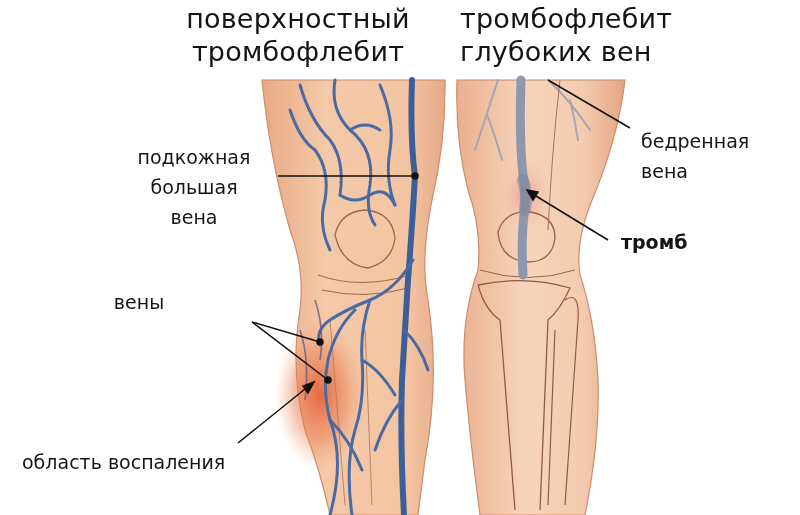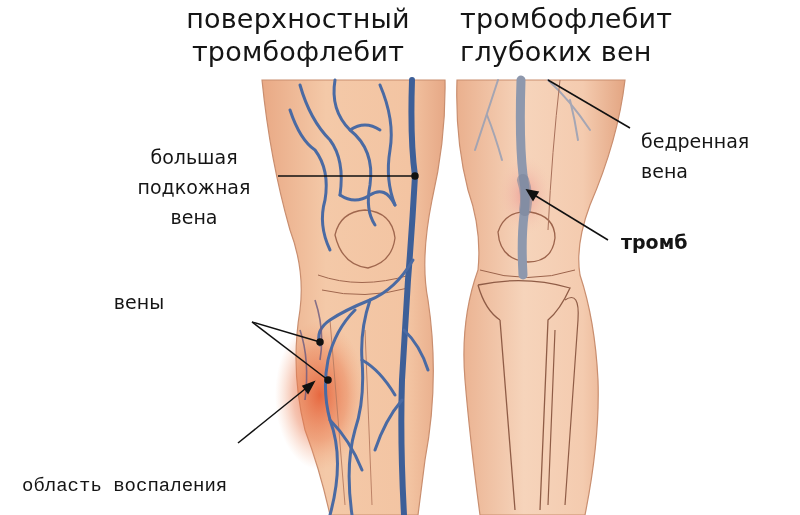--- a/index.html
+++ b/index.html
@@ -110,28 +110,28 @@
 <div class="title right" style="left:150px; top:2px; width:296px;">
   <div>поверхностный</div>
   <div>тромбофлебит</div>
 </div>
 <div class="title" style="left:460px; top:2px;">
   <div>тромбофлебит</div>
   <div>глубоких вен</div>
 </div>
 
 <div class="label right" style="left:120px; top:142px; width:148px; line-height:30px;">
+  <div>подкожная</div>
   <div>большая</div>
-  <div>подкожная</div>
   <div>вена</div>
 </div>
 <div class="label right" style="left:30px; top:288px; width:218px; line-height:29px;">
   <div>вены</div>
 </div>
-<div class="label" style="left:22px; top:474px;font-family:Liberation Mono, monospace;">
+<div class="label" style="left:22px; top:450px;">
   <div>область воспаления</div>
 </div>
 <div class="label" style="left:641px; top:126px; line-height:30px;">
   <div>бедренная</div>
   <div>вена</div>
 </div>
 <div class="label" style="left:621px; top:230px;font-weight:bold;">
   <div>тромб</div>
 </div>
 

